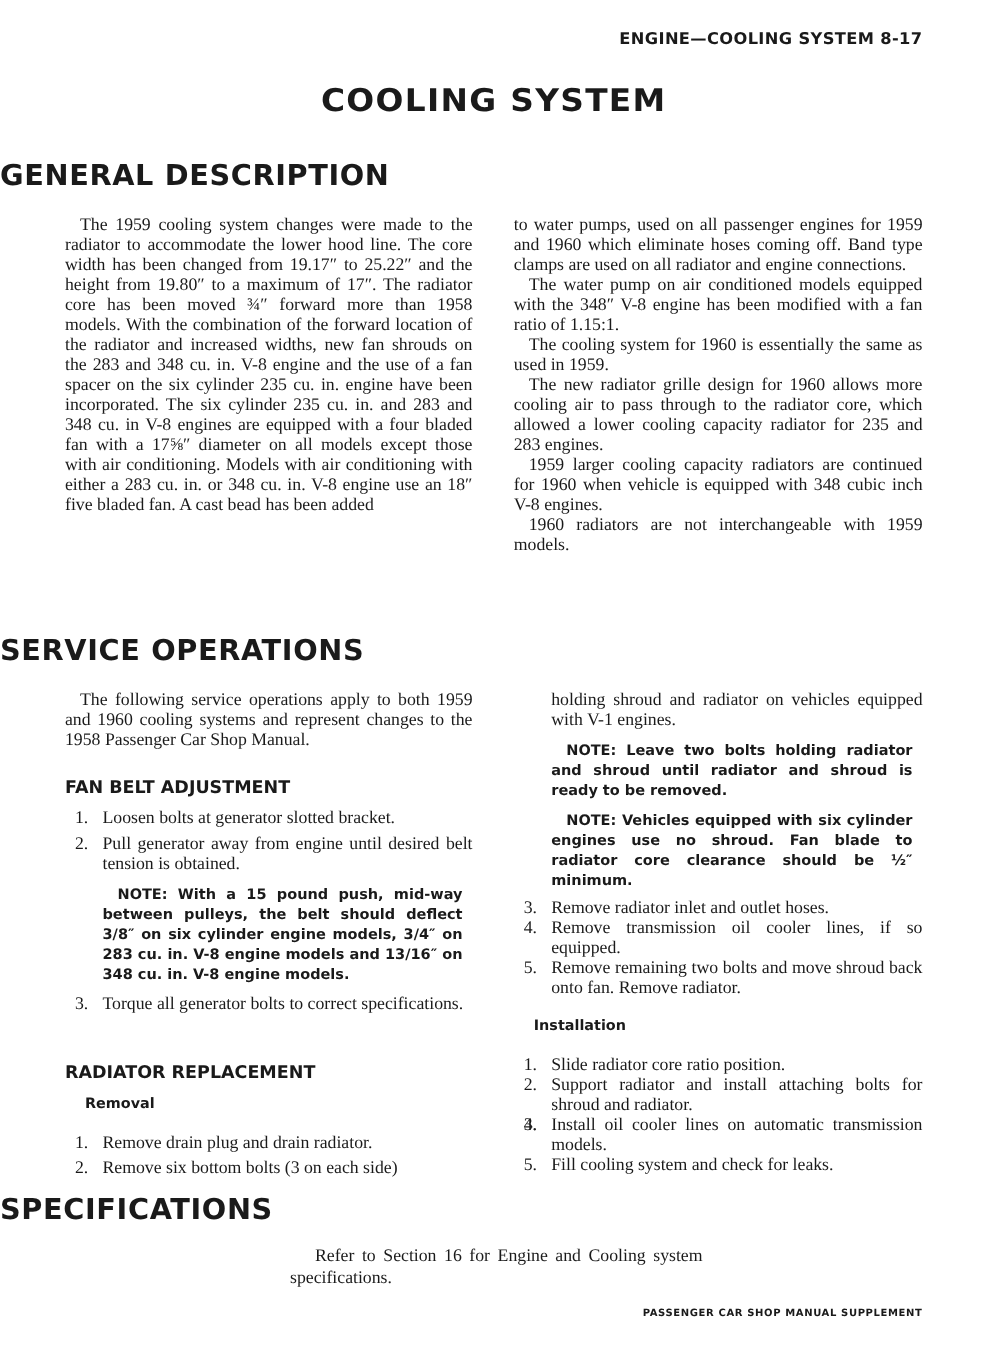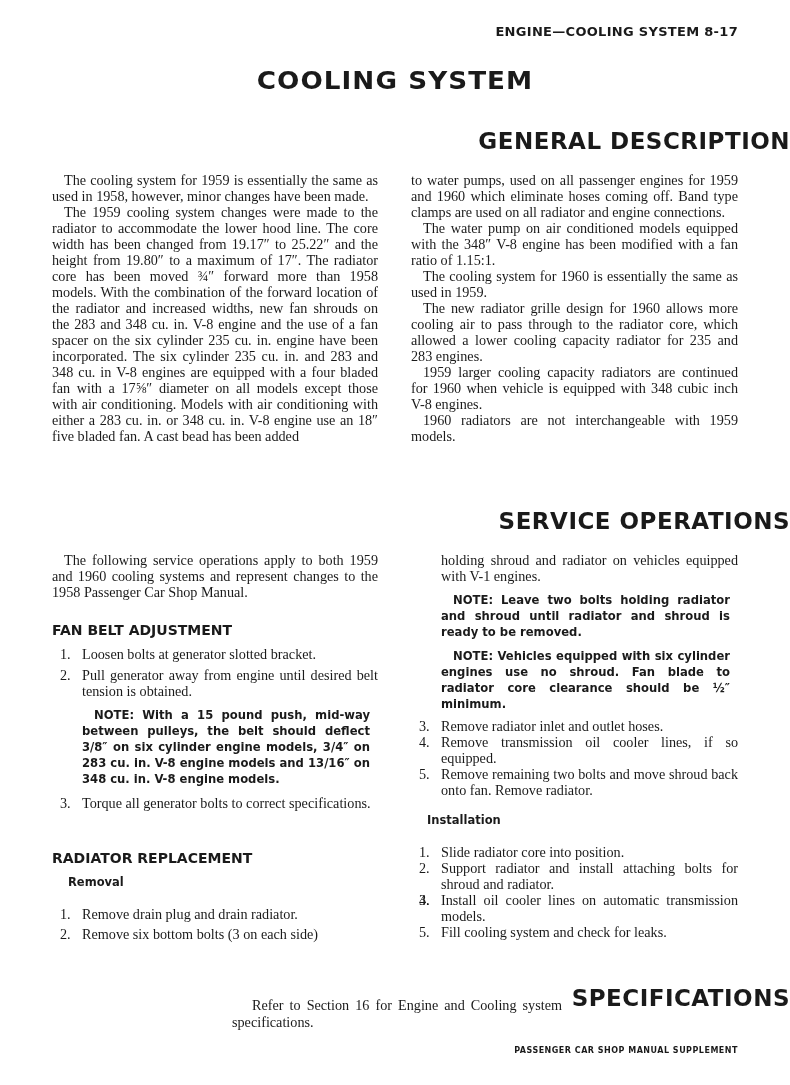--- a/index.html
+++ b/index.html
@@ -1,23 +1,23 @@
 <!DOCTYPE html>
 <html><head>
 <meta charset="utf-8">
 <style>
   html, body { margin: 0; padding: 0; background: #ffffff; }
   body { width: 790px; height: 1085px; position: relative; overflow: hidden; color: #1a1a1a; }
 
   .running-head { position: absolute; top: 24px; right: 52px; font-family: "DejaVu Sans", sans-serif; font-weight: bold; font-size: 13px; letter-spacing: 0.3px; }
   .title-main { position: absolute; top: 66px; left: 0; width: 790px; text-align: center; font-family: "DejaVu Sans", sans-serif; font-weight: 900; font-size: 25px; letter-spacing: 1px; transform: scaleX(1.05); }
-  .section-head { position: absolute; left: 0; width: 790px; text-align: right; font-family: "DejaVu Sans", sans-serif; font-weight: bold; font-size: 23px; letter-spacing: 0.5px; }
+  .section-head { position: absolute; left: 0; width: 790px; text-align: left; font-family: "DejaVu Sans", sans-serif; font-weight: bold; font-size: 23px; letter-spacing: 0.5px; }
   #h-general { top: 128px; }
   #h-service { top: 508px; }
-  #h-specs { top: 985px; left: 0; width: 790px; }
+  #h-specs { top: 955px; left: 0; width: 790px; }
 
   .col { position: absolute; font-family: "Liberation Serif", "DejaVu Serif", serif; font-size: 14.2px; line-height: 16px; text-align: justify; }
   .col p { margin: 0; text-indent: 12px; }
   .col p.noindent { text-indent: 0; }
 
   #gd-left { top: 172px; left: 52px; width: 326px; }
   #gd-right { top: 172px; left: 411px; width: 327px; }
 
   #so-left { top: 552px; left: 52px; width: 326px; }
   #so-right { top: 552px; left: 411px; width: 327px; }
@@ -38,21 +38,20 @@
 </style>
 </head>
 <body>
 
 <div class="running-head">ENGINE—COOLING SYSTEM 8-17</div>
 <div class="title-main">COOLING SYSTEM</div>
 
 <div class="section-head" id="h-general">GENERAL DESCRIPTION</div>
 
 <div class="col" id="gd-left">
-  <p>The cooling system for 1959 is essentially the same as used in 1958, however, minor changes have been made.</p>
   <p>The 1959 cooling system changes were made to the radiator to accommodate the lower hood line. The core width has been changed from 19.17″ to 25.22″ and the height from 19.80″ to a maximum of 17″. The radiator core has been moved ¾″ forward more than 1958 models. With the combination of the forward location of the radiator and increased widths, new fan shrouds on the 283 and 348 cu. in. V-8 engine and the use of a fan spacer on the six cylinder 235 cu. in. engine have been incorporated. The six cylinder 235 cu. in. and 283 and 348 cu. in V-8 engines are equipped with a four bladed fan with a 17⅝″ diameter on all models except those with air conditioning. Models with air conditioning with either a 283 cu. in. or 348 cu. in. V-8 engine use an 18″ five bladed fan. A cast bead has been added</p>
 </div>
 
 <div class="col" id="gd-right">
   <p class="noindent">to water pumps, used on all passenger engines for 1959 and 1960 which eliminate hoses coming off. Band type clamps are used on all radiator and engine connections.</p>
   <p>The water pump on air conditioned models equipped with the 348″ V-8 engine has been modified with a fan ratio of 1.15:1.</p>
   <p>The cooling system for 1960 is essentially the same as used in 1959.</p>
   <p>The new radiator grille design for 1960 allows more cooling air to pass through to the radiator core, which allowed a lower cooling capacity radiator for 235 and 283 engines.</p>
   <p>1959 larger cooling capacity radiators are continued for 1960 when vehicle is equipped with 348 cubic inch V-8 engines.</p>
   <p>1960 radiators are not interchangeable with 1959 models.</p>
@@ -86,21 +85,21 @@
   <p class="note" style="margin:8px 8px 0 30px;">NOTE: Leave two bolts holding radiator and shroud until radiator and shroud is ready to be removed.</p>
   <p class="note" style="margin:8px 8px 0 30px;">NOTE: Vehicles equipped with six cylinder engines use no shroud. Fan blade to radiator core clearance should be ½″ minimum.</p>
   <ol class="steps" style="margin-top:6px;">
     <li><span class="num">3.</span><span>Remove radiator inlet and outlet hoses.</span></li>
     <li><span class="num">4.</span><span>Remove transmission oil cooler lines, if so equipped.</span></li>
     <li><span class="num">5.</span><span>Remove remaining two bolts and move shroud back onto fan. Remove radiator.</span></li>
   </ol>
 
   <h4 class="minorhead" style="margin-top:14px;">Installation</h4>
   <ol class="steps" style="margin-top:4px;">
-    <li><span class="num">1.</span><span>Slide radiator core into position.</span></li>
+    <li><span class="num">1.</span><span>Slide radiator core ratio position.</span></li>
     <li><span class="num">2.</span><span>Support radiator and install attaching bolts for shroud and radiator.</span></li>
     <li><span class="num">3.</span></li>
     <li><span class="num">4.</span><span>Install oil cooler lines on automatic transmission models.</span></li>
     <li><span class="num">5.</span><span>Fill cooling system and check for leaks.</span></li>
   </ol>
 </div>
 
 <div class="section-head" id="h-specs">SPECIFICATIONS</div>
 <div id="specs-text">
   <p>Refer to Section 16 for Engine and Cooling system specifications.</p>

